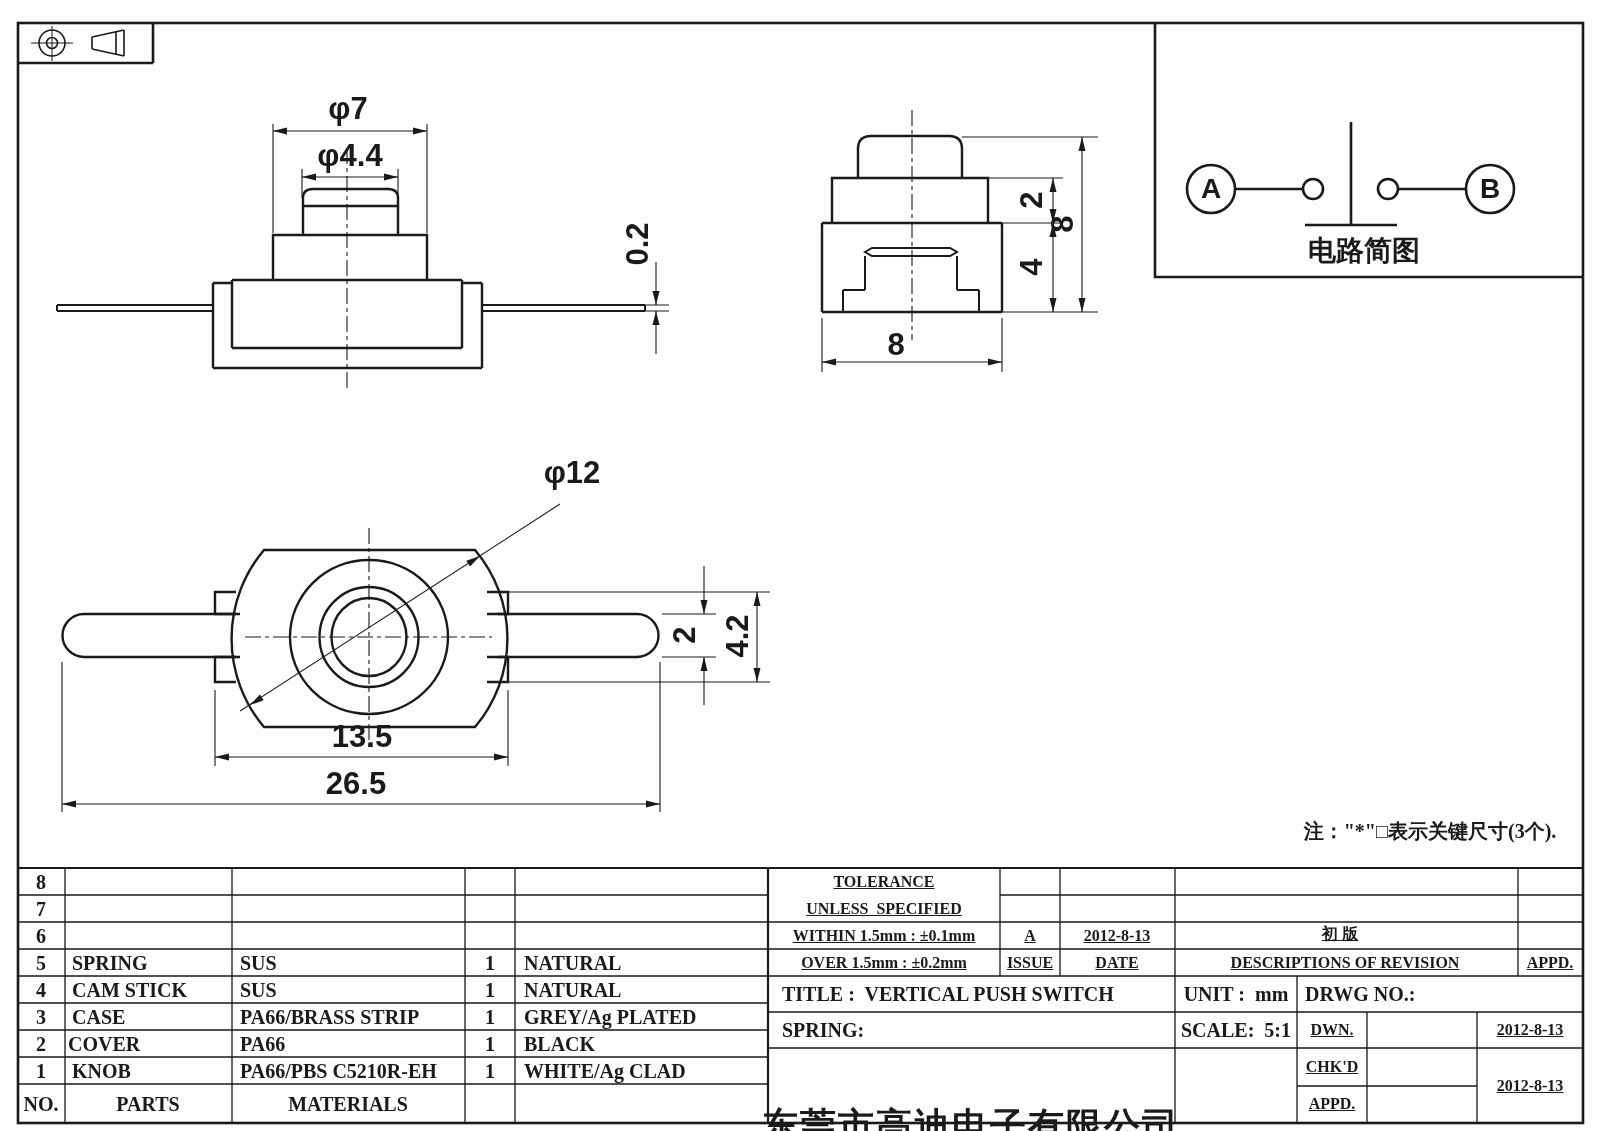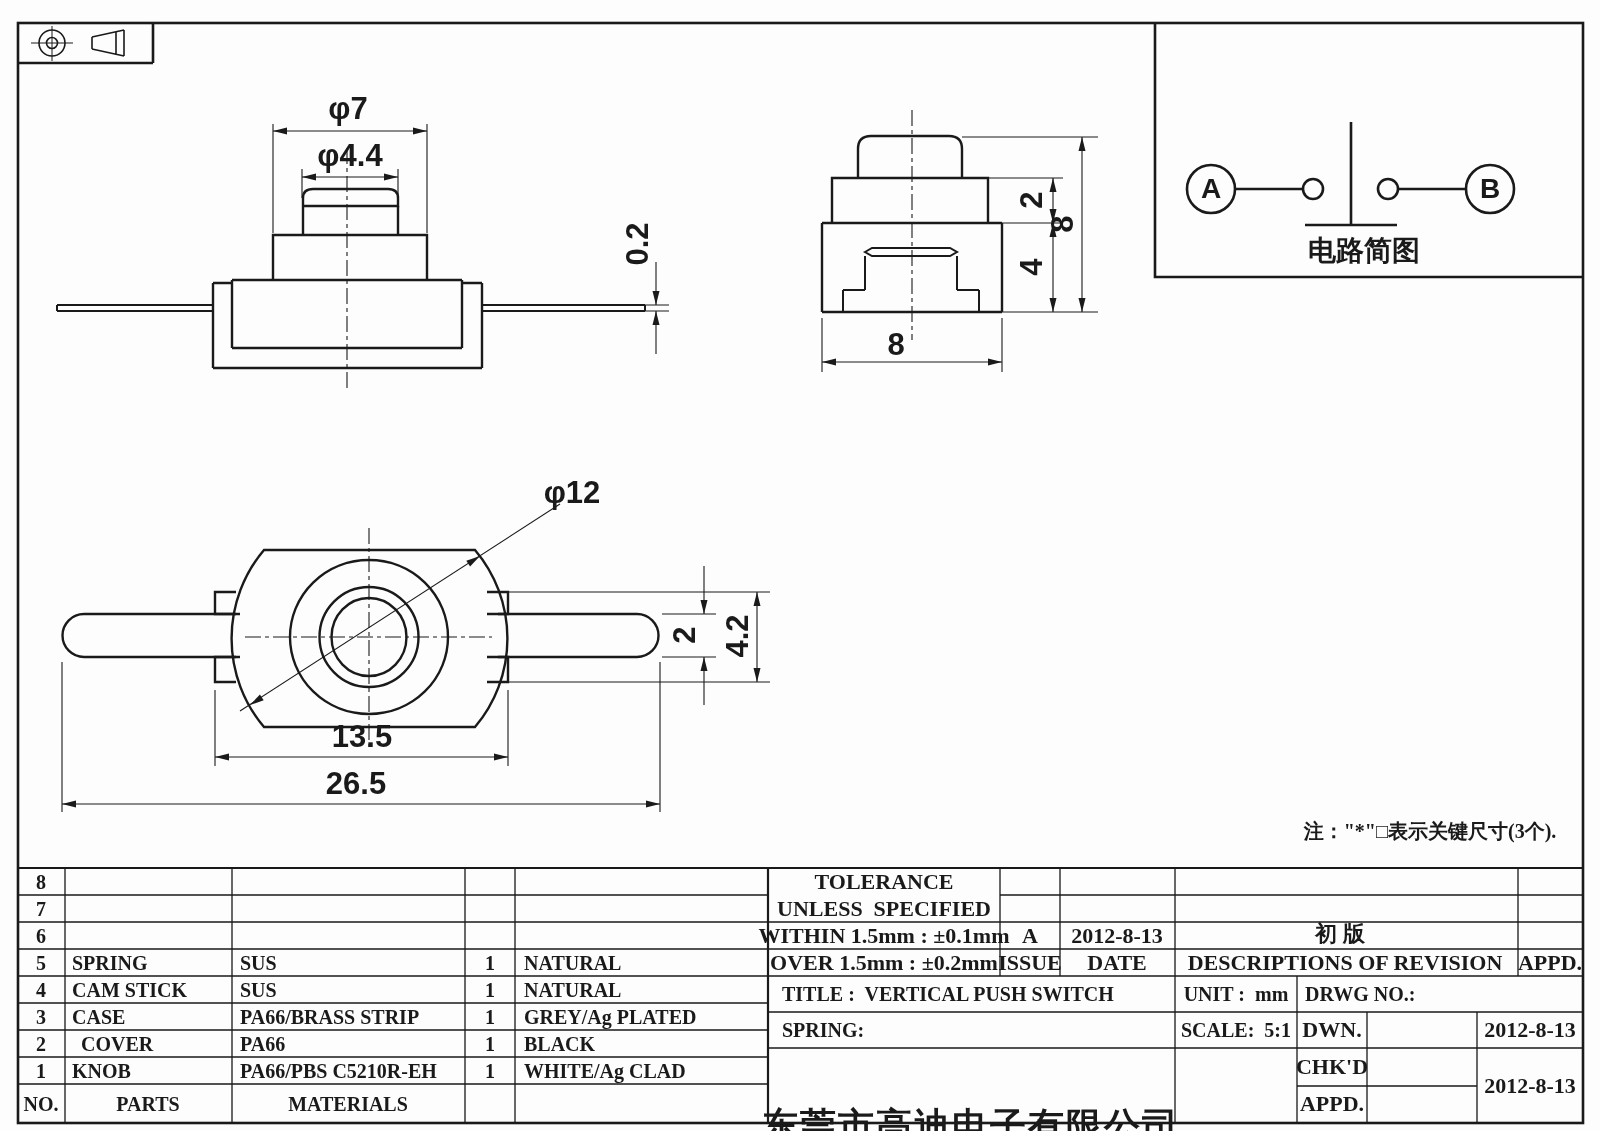--- a/index.html
+++ b/index.html
@@ -5,21 +5,21 @@
   html,body{margin:0;padding:0;background:#e8e8e8;}
   .sheet{position:relative;width:1600px;height:1131px;background:#fdfdfd;overflow:hidden;
          font-family:"Liberation Serif", serif;color:#1a1a1a;}
   svg{position:absolute;left:0;top:0;}
   .lbl{position:absolute;transform:translate(-50%,-50%);white-space:pre;
        font-weight:bold;line-height:1;}
   .left{transform:translate(0,-50%);}
   .rot{transform:translate(-50%,-50%) rotate(-90deg);}
   .dim{font-family:"Liberation Sans", sans-serif;font-size:31px;font-weight:bold;}
   .tcell{font-size:20px;}
-  .tsmall{font-size:22px;}
+  .tsmall{font-size:16px;text-decoration:underline;}
   .onoff{font-family:"Liberation Sans", sans-serif;font-size:46px;font-weight:bold;letter-spacing:2px;}
   .term{font-family:"Liberation Sans", sans-serif;font-size:28px;font-weight:bold;}
   .cjk{font-family:"Liberation Sans", sans-serif;font-weight:bold;}
   .company{font-size:36px;letter-spacing:2px;font-family:"Liberation Sans", sans-serif;font-weight:bold;margin-top:40px;}
   .note{font-size:20px;font-weight:bold;}
 </style>
 </head>
 <body>
 
 <div class="sheet">
@@ -136,21 +136,21 @@
   </g>
 </svg>
 
 <div class="lbl dim" style="left:348px;top:108px">φ7</div>
 <div class="lbl dim" style="left:350px;top:155px">φ4.4</div>
 <div class="lbl dim rot" style="left:637px;top:244px">0.2</div>
 <div class="lbl dim rot" style="left:1031px;top:200px">2</div>
 <div class="lbl dim rot" style="left:1031px;top:267px">4</div>
 <div class="lbl dim rot" style="left:1062px;top:224px">8</div>
 <div class="lbl dim" style="left:896px;top:344px">8</div>
-<div class="lbl dim" style="left:572px;top:492px">φ12</div>
+<div class="lbl dim" style="left:572px;top:472px">φ12</div>
 <div class="lbl dim rot" style="left:684px;top:635px">2</div>
 <div class="lbl dim rot" style="left:737px;top:636px">4.2</div>
 <div class="lbl dim" style="left:362px;top:736px">13.5</div>
 <div class="lbl dim" style="left:356px;top:783px">26.5</div>
 
 <div class="lbl term" style="left:1211px;top:189px">A</div>
 <div class="lbl term" style="left:1490px;top:189px">B</div>
 <div class="lbl cjk" style="left:1364px;top:251px;font-size:28px">电路简图</div>
 
 <div class="lbl note" style="left:1430px;top:831px">注："*"□表示关键尺寸(3个).</div>
@@ -171,21 +171,21 @@
 <div class="lbl tcell" style="left:490px;top:990px">1</div>
 <div class="lbl tcell left" style="left:524px;top:990px">NATURAL</div>
 
 <div class="lbl tcell" style="left:41px;top:1017px">3</div>
 <div class="lbl tcell left" style="left:72px;top:1017px">CASE</div>
 <div class="lbl tcell left" style="left:240px;top:1017px">PA66/BRASS STRIP</div>
 <div class="lbl tcell" style="left:490px;top:1017px">1</div>
 <div class="lbl tcell left" style="left:524px;top:1017px">GREY/Ag PLATED</div>
 
 <div class="lbl tcell" style="left:41px;top:1044px">2</div>
-<div class="lbl tcell left" style="left:81px;top:1044px">COVER</div>
+<div class="lbl tcell left" style="left:68px;top:1044px">COVER</div>
 <div class="lbl tcell left" style="left:240px;top:1044px">PA66</div>
 <div class="lbl tcell" style="left:490px;top:1044px">1</div>
 <div class="lbl tcell left" style="left:524px;top:1044px">BLACK</div>
 
 <div class="lbl tcell" style="left:41px;top:1071px">1</div>
 <div class="lbl tcell left" style="left:72px;top:1071px">KNOB</div>
 <div class="lbl tcell left" style="left:240px;top:1071px">PA66/PBS C5210R-EH</div>
 <div class="lbl tcell" style="left:490px;top:1071px">1</div>
 <div class="lbl tcell left" style="left:524px;top:1071px">WHITE/Ag CLAD</div>
 

